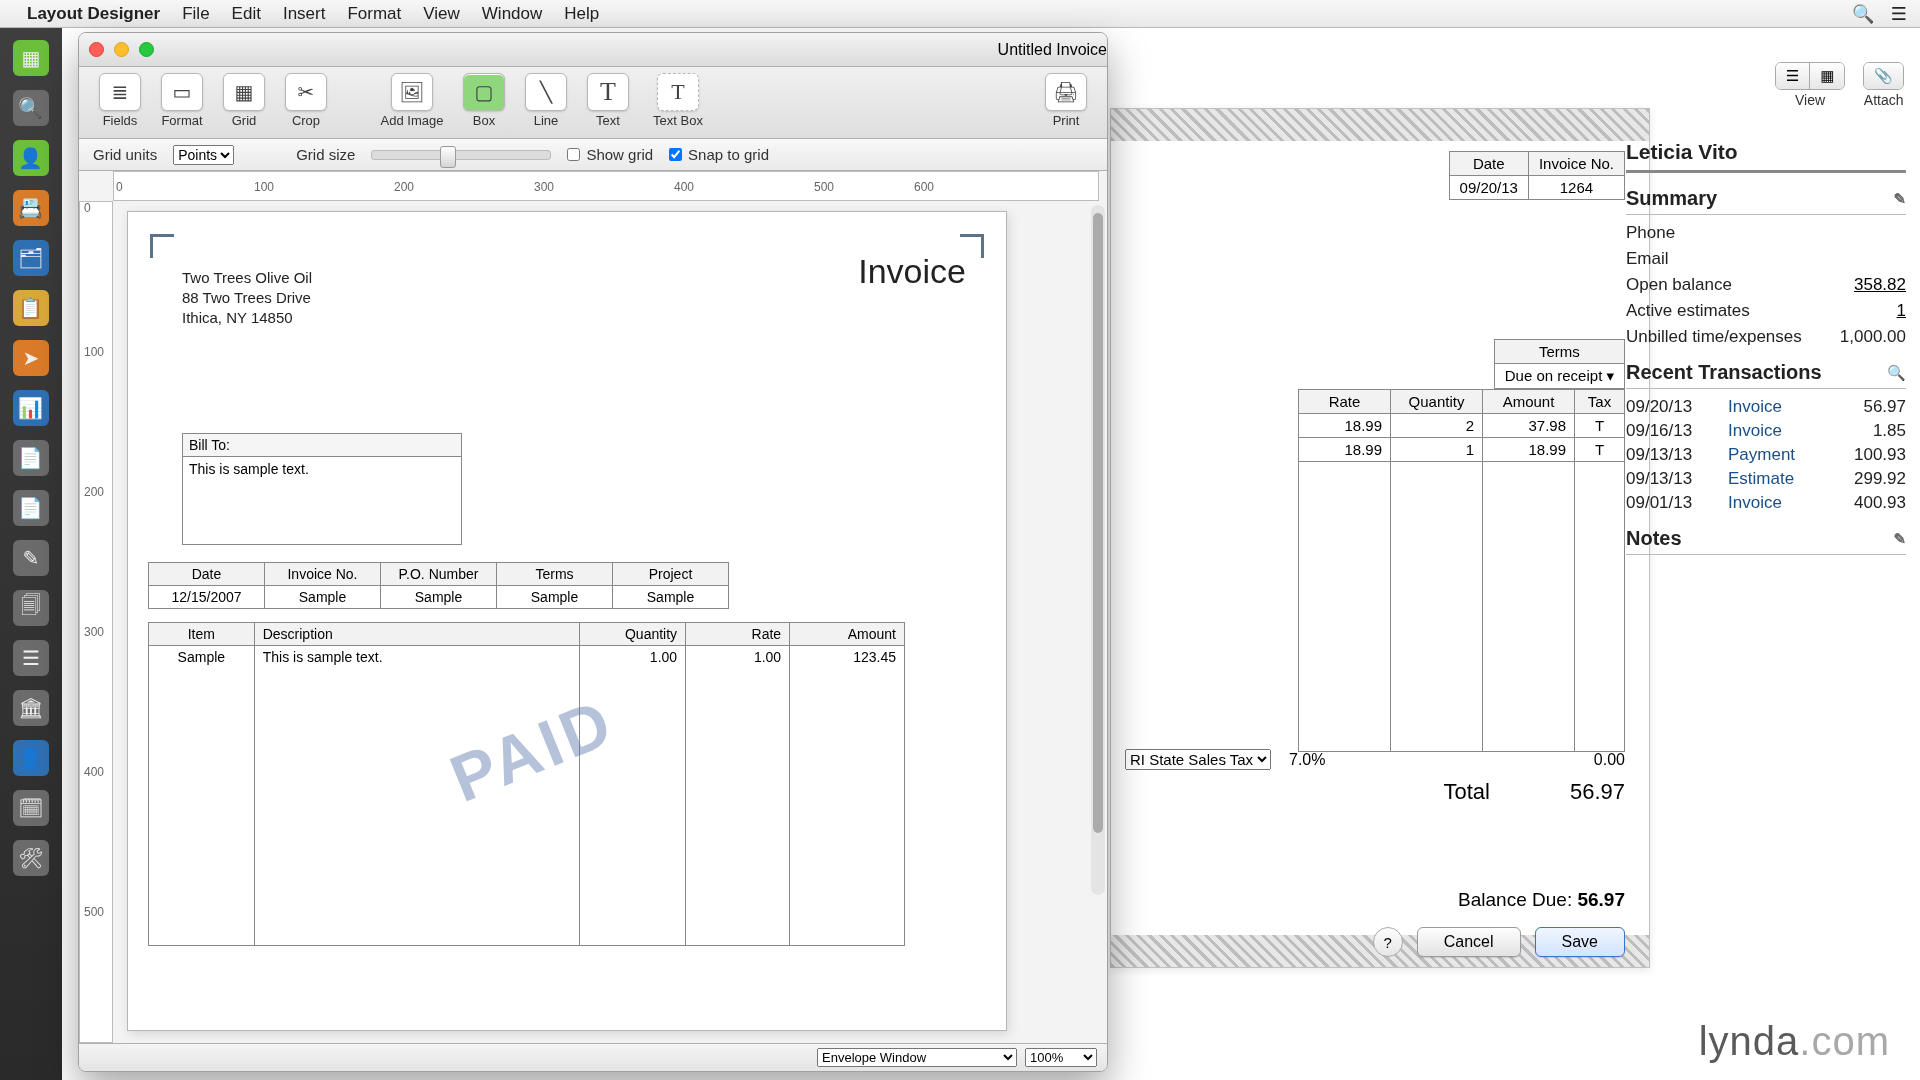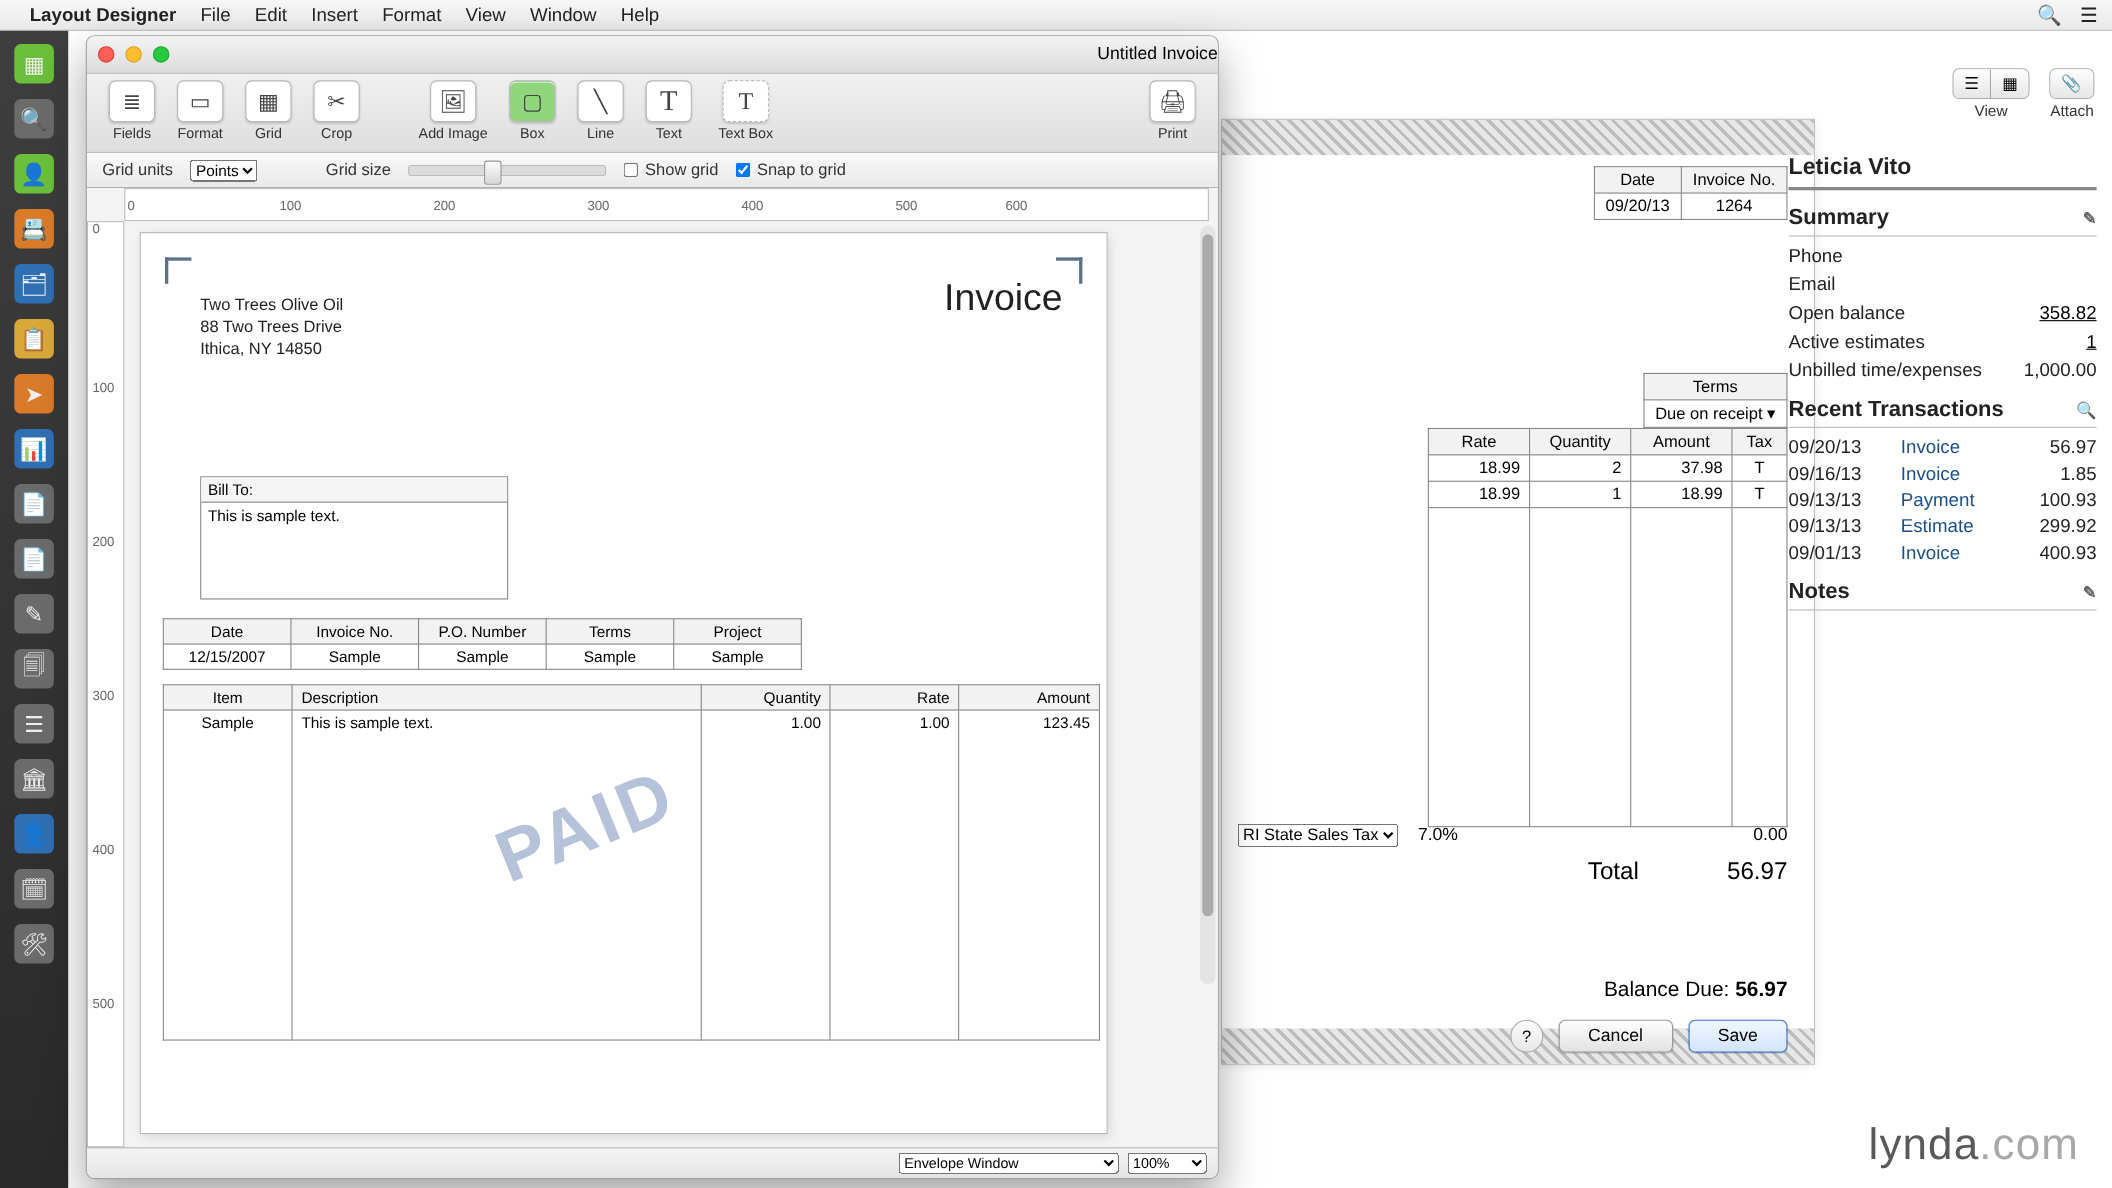--- a/index.html
+++ b/index.html
@@ -82,21 +82,21 @@
 .billto .hd{font-size:14px;padding:3px 6px;border-bottom:1px solid #888;background:#f5f5f5;}
 .billto .bd{padding:4px 6px;font-size:14px;}
 
 .tbl{position:absolute;border-collapse:collapse;font-size:14px;}
 .tbl th,.tbl td{border:1px solid #888;padding:3px 8px;text-align:center;background:#fff;}
 .tbl th{background:#f2f2f2;font-weight:400;}
 
 #meta-tbl{left:20px;top:350px;}
 #meta-tbl th,#meta-tbl td{width:116px;}
 
-#items-tbl{left:20px;top:410px;width:852px;}
+#items-tbl{left:20px;top:410px;width:757px;}
 #items-tbl th:nth-child(1),#items-tbl td:nth-child(1){width:110px;text-align:center;}
 #items-tbl th:nth-child(2),#items-tbl td:nth-child(2){width:350px;text-align:left;}
 #items-tbl th:nth-child(3),#items-tbl td:nth-child(3){width:110px;text-align:right;}
 #items-tbl th:nth-child(4),#items-tbl td:nth-child(4){width:110px;text-align:right;}
 #items-tbl th:nth-child(5),#items-tbl td:nth-child(5){width:120px;text-align:right;}
 #items-tbl .bodyrow td{height:300px;vertical-align:top;}
 
 .paid{position:absolute;left:320px;top:500px;font-size:66px;font-weight:800;
   color:rgba(90,120,170,.45);transform:rotate(-22deg);letter-spacing:4px;}
 

